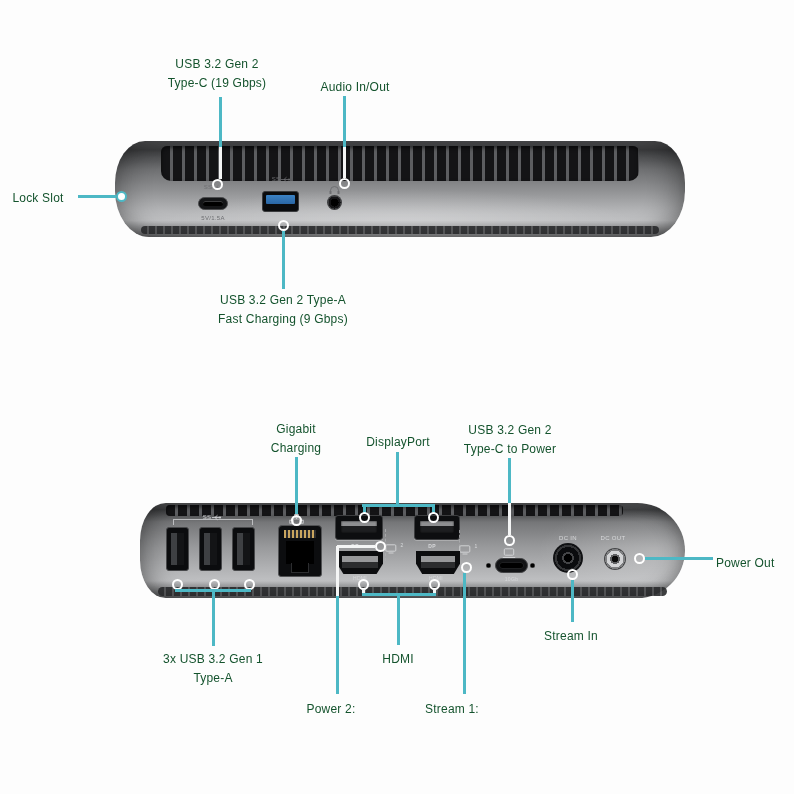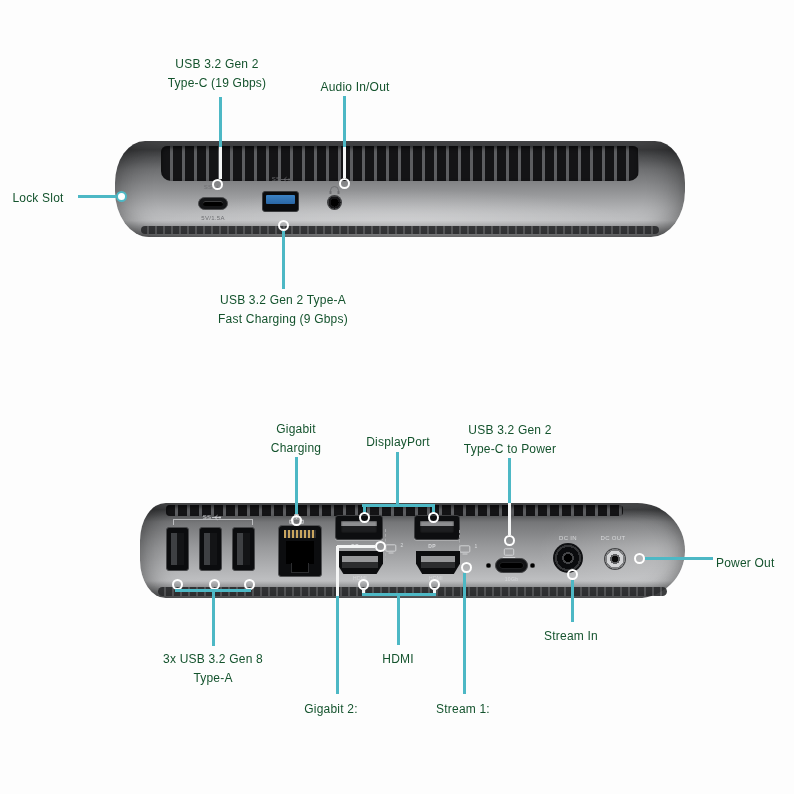--- a/index.html
+++ b/index.html
@@ -160,30 +160,30 @@
     <div>DisplayPort</div>
   </div>
   <div class="lbl" style="left:430px;top:421px;width:160px;">
     <div>USB 3.2 Gen 2</div>
     <div>Type-C to Power</div>
   </div>
   <div class="lbl align-l" style="left:716px;top:554px;width:80px;">
     <div>Power Out</div>
   </div>
   <div class="lbl" style="left:113px;top:650px;width:200px;">
-    <div>3x USB 3.2 Gen 8</div>
+    <div>3x USB 3.2 Gen 1</div>
     <div>Type-A</div>
   </div>
   <div class="lbl" style="left:348px;top:650px;width:100px;">
     <div>HDMI</div>
   </div>
   <div class="lbl" style="left:251px;top:700px;width:160px;">
-    <div>Gigabit 2:</div>
-  </div>
-  <div class="lbl" style="left:383px;top:700px;width:160px;">
+    <div>Power 2:</div>
+  </div>
+  <div class="lbl" style="left:372px;top:700px;width:160px;">
     <div>Stream 1:</div>
   </div>
   <div class="lbl" style="left:511px;top:627px;width:120px;">
     <div>Stream In</div>
   </div>
 
   <div class="device device-rear" style="left:140px;top:503px;width:545px;height:95px;">
     <div class="vents" style="left:26px;right:62px;top:2px;height:11px;border-radius:4px;"></div>
     <div class="lip" style="left:18px;right:18px;bottom:2px;height:9px;"></div>
 

